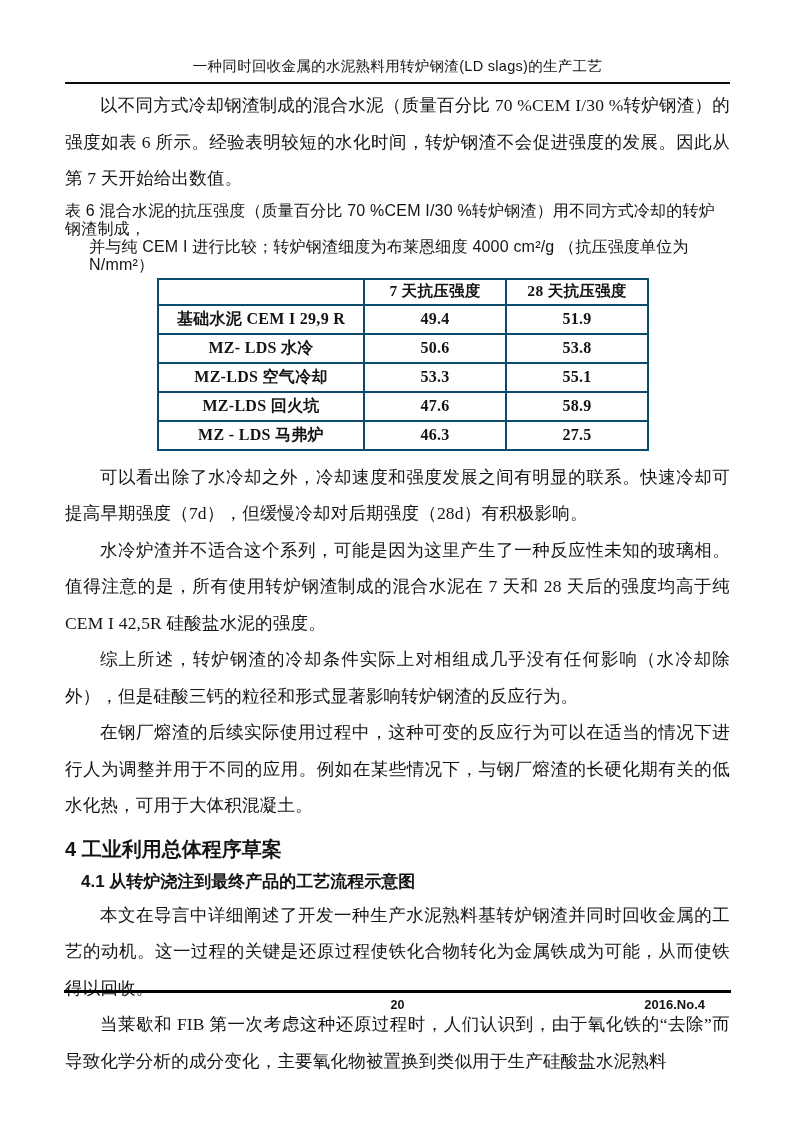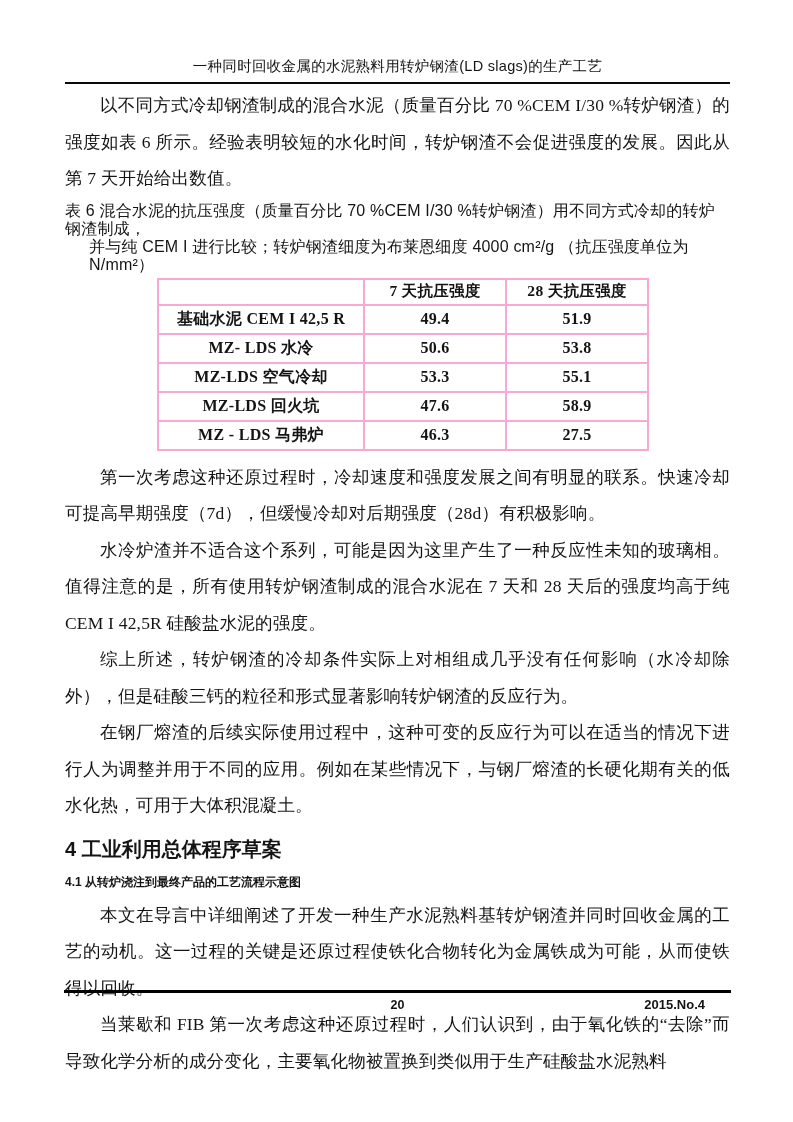--- a/index.html
+++ b/index.html
@@ -48,21 +48,21 @@
     margin-top: 5px;
     letter-spacing: 0.2px;
   }
   .caption .line2 { padding-left: 24px; }
   table.t6 {
     border-collapse: collapse;
     margin: 4px 0 8px 92px;
     table-layout: fixed;
   }
   table.t6 td {
-    border: 2px solid #f9a8d4;
+    border: 2px solid #0c4a6e;
     text-align: center;
     vertical-align: middle;
     font-weight: bold;
     font-size: 16px;
     padding: 0 4px;
     letter-spacing: 0.3px;
   }
   table.t6 tr.hdr td { height: 24px; font-size: 15.5px; }
   table.t6 tr.data td { height: 27px; }
   .c-label { width: 196px; }
@@ -70,24 +70,24 @@
   .c-d28 { width: 132px; }
   h1.sec {
     font-family: "Liberation Sans", "DejaVu Sans", sans-serif;
     font-size: 20px;
     font-weight: bold;
     line-height: 28px;
     margin: 11px 0 4px 0;
   }
   h2.sec {
     font-family: "Liberation Sans", "DejaVu Sans", sans-serif;
-    font-size: 12px;
+    font-size: 17px;
     font-weight: bold;
     line-height: 24px;
-    margin: 7px 0 3px 0;
+    margin: 7px 0 3px 16px;
   }
   .footer {
     position: absolute;
     left: 64px;
     right: 62px;
     top: 990px;
     font-family: "Liberation Sans", "DejaVu Sans", sans-serif;
     font-weight: bold;
   }
   .footer-rule {
@@ -125,21 +125,21 @@
     </div>
 
     <table class="t6">
       <tbody>
         <tr class="hdr">
           <td class="c-label"></td>
           <td class="c-d7">7 天抗压强度</td>
           <td class="c-d28">28 天抗压强度</td>
         </tr>
         <tr class="data">
-          <td>基础水泥  CEM I 42,5 R</td>
+          <td>基础水泥  CEM I 29,9 R</td>
           <td>49.4</td>
           <td>51.9</td>
         </tr>
         <tr class="data">
           <td>MZ- LDS  水冷</td>
           <td>50.6</td>
           <td>53.8</td>
         </tr>
         <tr class="data">
           <td>MZ-LDS  空气冷却</td>
@@ -152,32 +152,32 @@
           <td>58.9</td>
         </tr>
         <tr class="data">
           <td>MZ - LDS  马弗炉</td>
           <td>46.3</td>
           <td>27.5</td>
         </tr>
       </tbody>
     </table>
 
-    <p class="body">第一次考虑这种还原过程时，冷却速度和强度发展之间有明显的联系。快速冷却可提高早期强度（7d），但缓慢冷却对后期强度（28d）有积极影响。</p>
+    <p class="body">可以看出除了水冷却之外，冷却速度和强度发展之间有明显的联系。快速冷却可提高早期强度（7d），但缓慢冷却对后期强度（28d）有积极影响。</p>
     <p class="body">水冷炉渣并不适合这个系列，可能是因为这里产生了一种反应性未知的玻璃相。值得注意的是，所有使用转炉钢渣制成的混合水泥在 7 天和 28 天后的强度均高于纯 CEM I 42,5R 硅酸盐水泥的强度。</p>
     <p class="body">综上所述，转炉钢渣的冷却条件实际上对相组成几乎没有任何影响（水冷却除外），但是硅酸三钙的粒径和形式显著影响转炉钢渣的反应行为。</p>
     <p class="body">在钢厂熔渣的后续实际使用过程中，这种可变的反应行为可以在适当的情况下进行人为调整并用于不同的应用。例如在某些情况下，与钢厂熔渣的长硬化期有关的低水化热，可用于大体积混凝土。</p>
 
     <h1 class="sec">4 工业利用总体程序草案</h1>
     <h2 class="sec">4.1 从转炉浇注到最终产品的工艺流程示意图</h2>
 
     <p class="body">本文在导言中详细阐述了开发一种生产水泥熟料基转炉钢渣并同时回收金属的工艺的动机。这一过程的关键是还原过程使铁化合物转化为金属铁成为可能，从而使铁得以回收。</p>
     <p class="body">当莱歇和 FIB 第一次考虑这种还原过程时，人们认识到，由于氧化铁的“去除”而导致化学分析的成分变化，主要氧化物被置换到类似用于生产硅酸盐水泥熟料</p>
   </div>
 
   <div class="footer">
     <div class="footer-rule"></div>
     <div class="footer-row">
       <div class="page-num">20</div>
-      <div class="issue">2015.No.4</div>
+      <div class="issue">2016.No.4</div>
     </div>
   </div>
 </div>
 
 </body></html>

